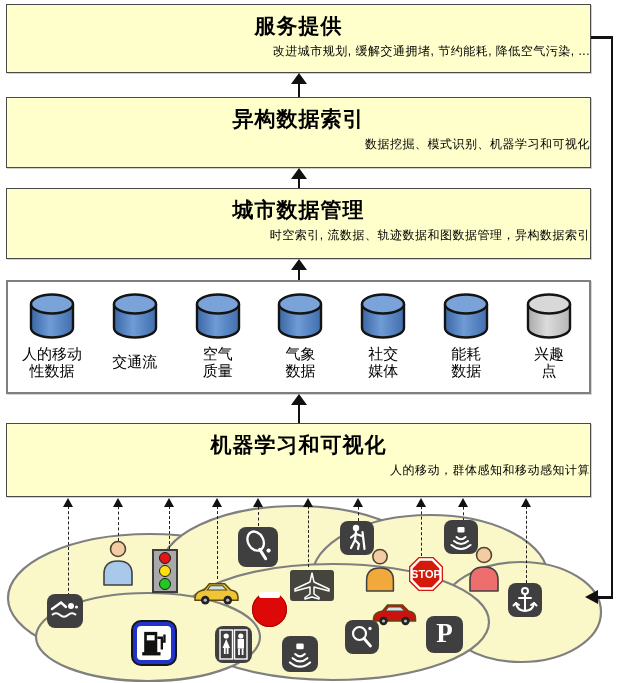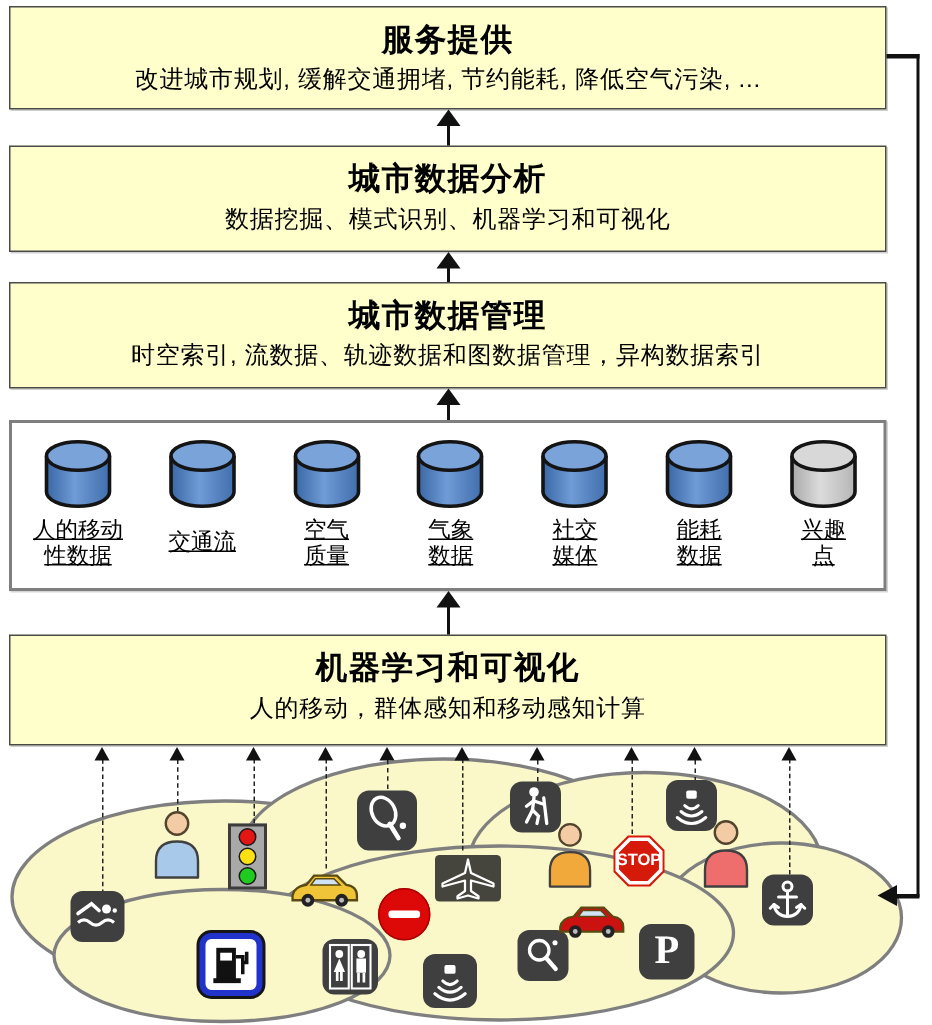--- a/index.html
+++ b/index.html
@@ -4,27 +4,27 @@
 <style>
   html,body{margin:0;padding:0;background:#fff;}
   .stage{position:relative;width:621px;height:683px;background:#fff;overflow:hidden;
          font-family:"Liberation Sans","DejaVu Sans",sans-serif;color:#000;}
 
   
   .layer-box{position:absolute;left:6px;width:585px;background:#FFFFCC;
              border:1.8px solid #4a4a4a;box-sizing:border-box;text-align:center;
              box-shadow:1px 1px 0 rgba(120,120,120,.35);}
   .layer-box h2{margin:7px 0 3px 0;font-size:21px;font-weight:bold;letter-spacing:1px;text-align:center;}
-  .layer-box p{margin:2px 0 0 0;font-size:16px;letter-spacing:.5px;}
+  .layer-box p{margin:2px 0 0 0;font-size:12px;letter-spacing:.5px;text-align:right;}
 
   
   .db-box{position:absolute;left:6px;top:280px;width:585px;height:114px;background:#FFFFFF;
           border:2px solid #7f7f7f;box-sizing:border-box;box-shadow:1px 1px 0 rgba(120,120,120,.3);}
   .db-row{position:absolute;left:0;top:0;right:0;bottom:0;display:flex;
-          justify-content:space-between;padding:10px 4px 4px 8px;box-sizing:border-box;text-decoration:underline;}
+          justify-content:space-between;padding:10px 4px 4px 8px;box-sizing:border-box;}
   .db-cell{width:72px;display:flex;flex-direction:column;align-items:center;}
   .db-cell svg{display:block;}
   .db-label{margin-top:1px;font-size:15px;line-height:1.15;text-align:center;
             height:38px;display:flex;flex-direction:column;justify-content:center;white-space:nowrap;}
 
   
   .uparrow{position:absolute;left:291px;width:16px;}
   .uparrow .stem{position:absolute;left:6.7px;top:7px;bottom:0;width:2.6px;background:#111;}
   .uparrow .head{position:absolute;left:0;top:0;width:0;height:0;
                  border-left:8px solid transparent;border-right:8px solid transparent;
@@ -39,21 +39,21 @@
   .cloud-svg{position:absolute;left:0;top:500px;z-index:1;}
   .puff{fill:#FAF8C9;stroke:#7F7F7F;stroke-width:2.2;}
 
   
   .dash{position:absolute;width:0;border-left:1.8px dashed #222;z-index:2;}
   .dash .dhead{position:absolute;left:-6.4px;top:-3px;width:0;height:0;
                border-left:5.5px solid transparent;border-right:5.5px solid transparent;
                border-bottom:9px solid #111;}
 
   
-  .cicon{position:absolute;z-index:3;display:flex;align-items:center;justify-content:center;}
+  .cicon{position:absolute;z-index:3;display:flex;align-items:flex-start;justify-content:center;}
   .cicon svg{width:100%;height:100%;display:block;}
   .darksq{background:#3F3F3F;border-radius:8px;}
   .t-plane{background:#45453D;border-radius:3px;}
   .t-gas{background:#fff;border:4px solid #2233CC;border-radius:8px;box-shadow:0 0 0 2px #151515;box-sizing:border-box;}
   .t-noentry{background:#DD0808;border-radius:50%;box-shadow:0 0 0 1px #a00 inset;}
   .t-noentry .bar{width:62%;height:17%;background:#fff;border-radius:2px;}
   .t-traffic{background:#A9A9A9;border:2px solid #3c3c3c;box-sizing:border-box;
              display:flex;flex-direction:column;align-items:center;justify-content:space-evenly;}
   .tl{width:12px;height:12px;border-radius:50%;border:1.5px solid #1a1a1a;box-sizing:border-box;}
   .tl.r{background:#E31515;} .tl.y{background:#FFE113;} .tl.g{background:#1ECB1E;}
@@ -167,21 +167,21 @@
 </svg>
 
 <div class="stage">
 
   <section class="layer-box" style="top:4px;height:69px;">
     <h2>服务提供</h2>
     <p>改进城市规划, 缓解交通拥堵, 节约能耗, 降低空气污染, ...</p>
   </section>
 
   <section class="layer-box" style="top:97px;height:71px;">
-    <h2>城市数据分析</h2>
+    <h2>异构数据索引</h2>
     <p>数据挖掘、模式识别、机器学习和可视化</p>
   </section>
 
   <section class="layer-box" style="top:188px;height:71px;">
     <h2>城市数据管理</h2>
     <p>时空索引, 流数据、轨迹数据和图数据管理，异构数据索引</p>
   </section>
 
   <section class="db-box">
     <div class="db-row" id="db-row">

